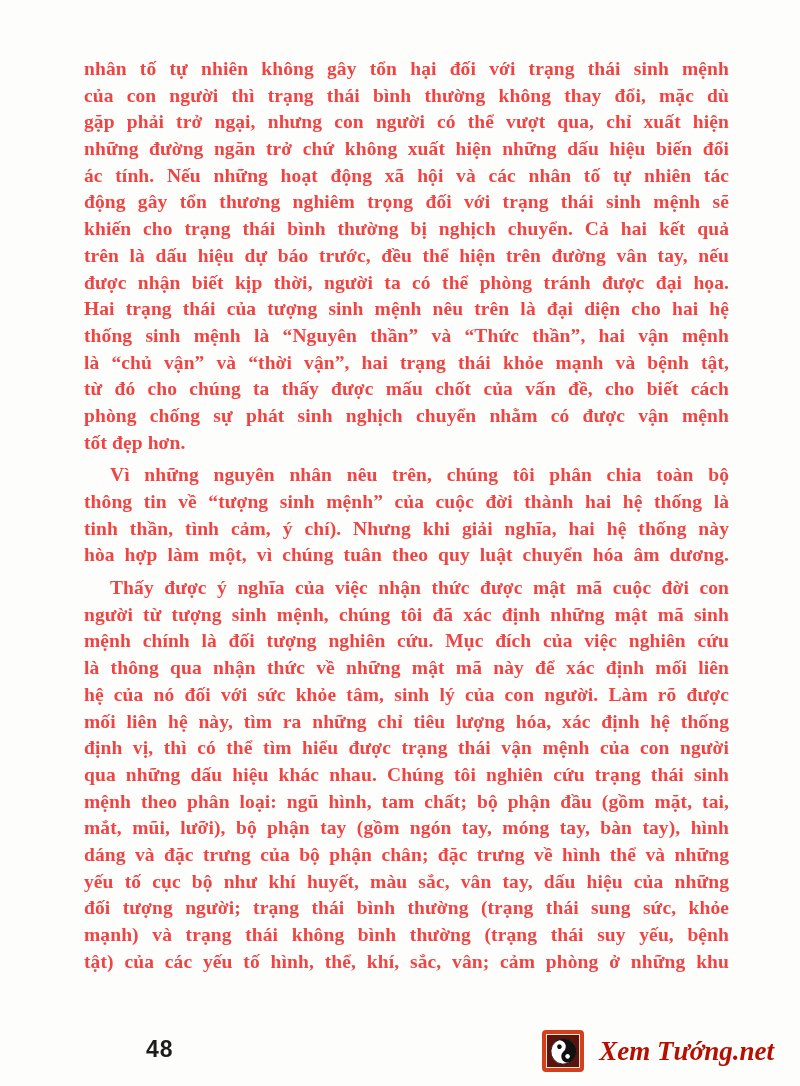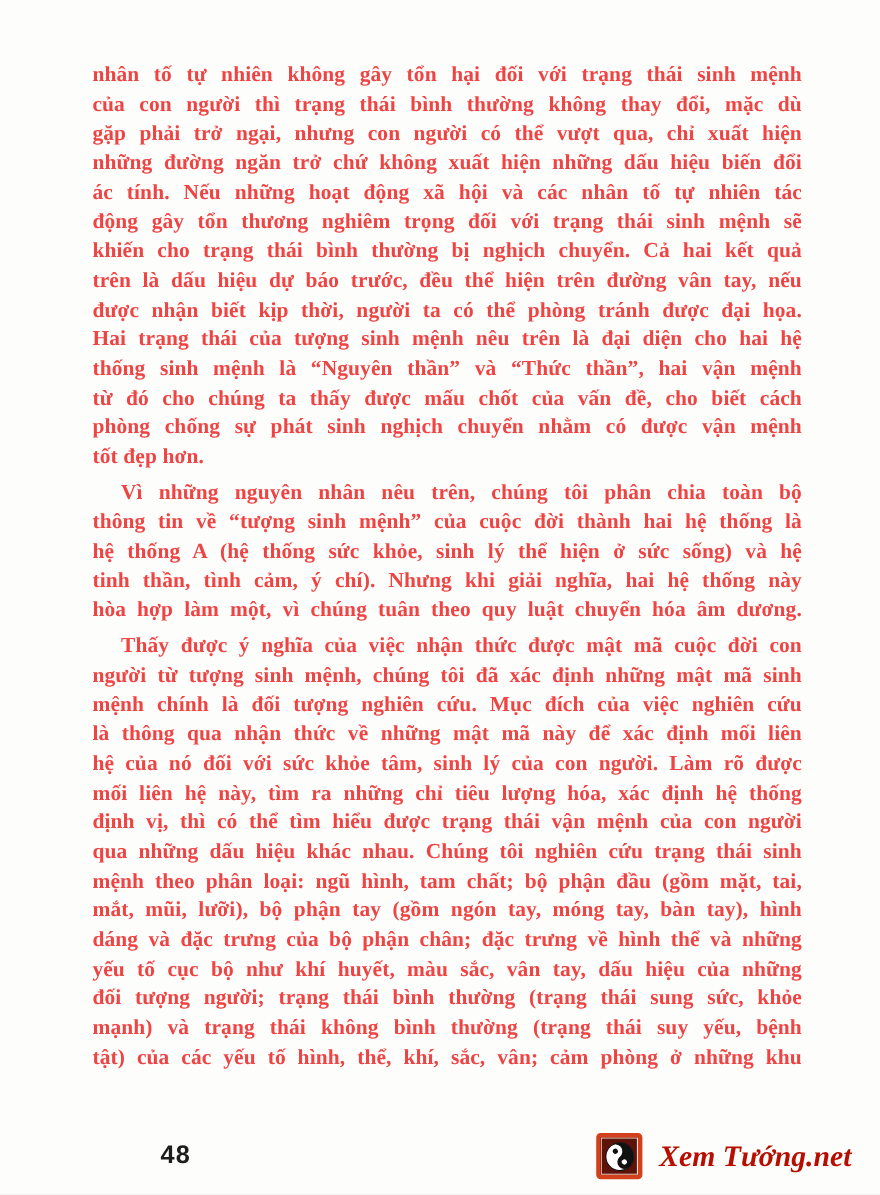--- a/index.html
+++ b/index.html
@@ -74,28 +74,28 @@
         <div class="line">của con người thì trạng thái bình thường không thay đổi, mặc dù</div>
         <div class="line">gặp phải trở ngại, nhưng con người có thể vượt qua, chỉ xuất hiện</div>
         <div class="line">những đường ngăn trở chứ không xuất hiện những dấu hiệu biến đổi</div>
         <div class="line">ác tính. Nếu những hoạt động xã hội và các nhân tố tự nhiên tác</div>
         <div class="line">động gây tổn thương nghiêm trọng đối với trạng thái sinh mệnh sẽ</div>
         <div class="line">khiến cho trạng thái bình thường bị nghịch chuyển. Cả hai kết quả</div>
         <div class="line">trên là dấu hiệu dự báo trước, đều thể hiện trên đường vân tay, nếu</div>
         <div class="line">được nhận biết kịp thời, người ta có thể phòng tránh được đại họa.</div>
         <div class="line">Hai trạng thái của tượng sinh mệnh nêu trên là đại diện cho hai hệ</div>
         <div class="line">thống sinh mệnh là “Nguyên thần” và “Thức thần”, hai vận mệnh</div>
+        <div class="line">là “chủ vận” và “thời vận”, hai trạng thái khỏe mạnh và bệnh tật,</div>
         <div class="line">từ đó cho chúng ta thấy được mấu chốt của vấn đề, cho biết cách</div>
         <div class="line">phòng chống sự phát sinh nghịch chuyển nhằm có được vận mệnh</div>
         <div class="line endline">tốt đẹp hơn.</div>
       </div>
       <div class="para">
         <div class="line indent">Vì những nguyên nhân nêu trên, chúng tôi phân chia toàn bộ</div>
         <div class="line">thông tin về “tượng sinh mệnh” của cuộc đời thành hai hệ thống là</div>
-        <div class="line">hệ thống A (hệ thống sức khỏe, sinh lý thể hiện ở sức sống) và hệ</div>
         <div class="line">tinh thần, tình cảm, ý chí). Nhưng khi giải nghĩa, hai hệ thống này</div>
         <div class="line">hòa hợp làm một, vì chúng tuân theo quy luật chuyển hóa âm dương.</div>
       </div>
       <div class="para">
         <div class="line indent">Thấy được ý nghĩa của việc nhận thức được mật mã cuộc đời con</div>
         <div class="line">người từ tượng sinh mệnh, chúng tôi đã xác định những mật mã sinh</div>
         <div class="line">mệnh chính là đối tượng nghiên cứu. Mục đích của việc nghiên cứu</div>
         <div class="line">là thông qua nhận thức về những mật mã này để xác định mối liên</div>
         <div class="line">hệ của nó đối với sức khỏe tâm, sinh lý của con người. Làm rõ được</div>
         <div class="line">mối liên hệ này, tìm ra những chỉ tiêu lượng hóa, xác định hệ thống</div>

